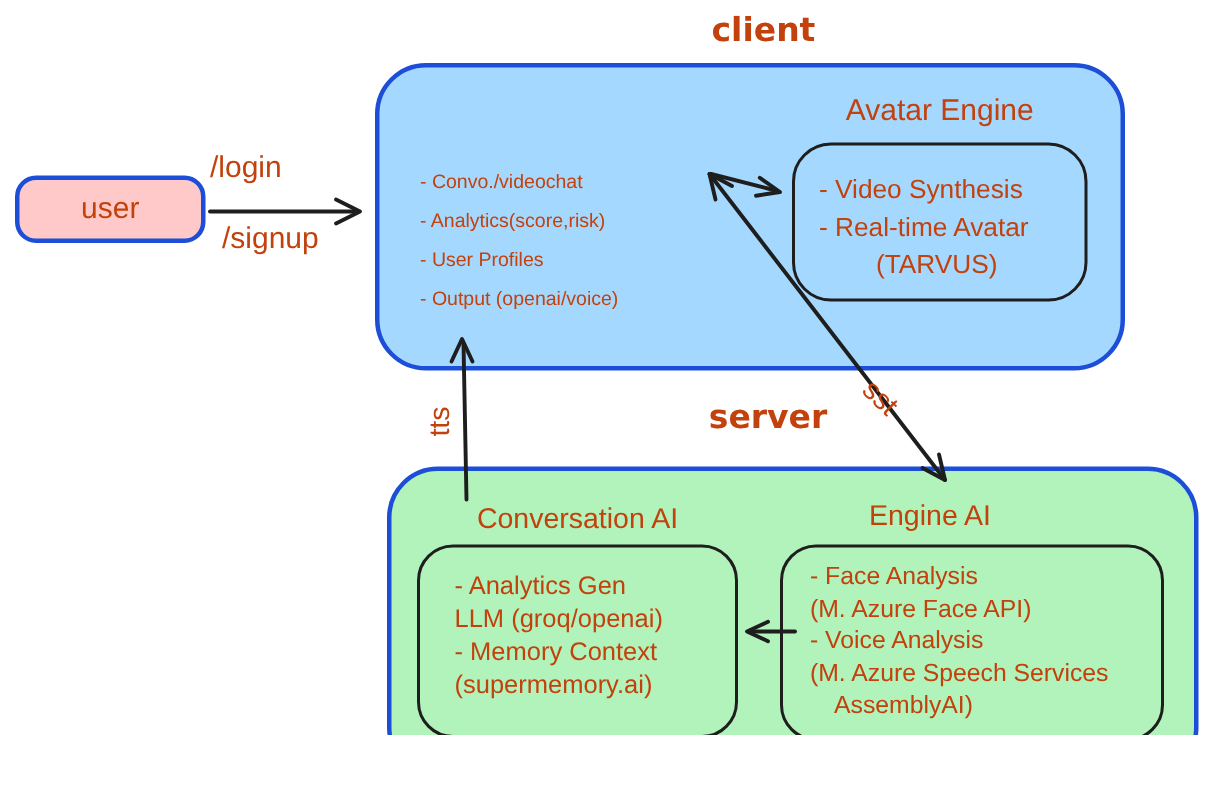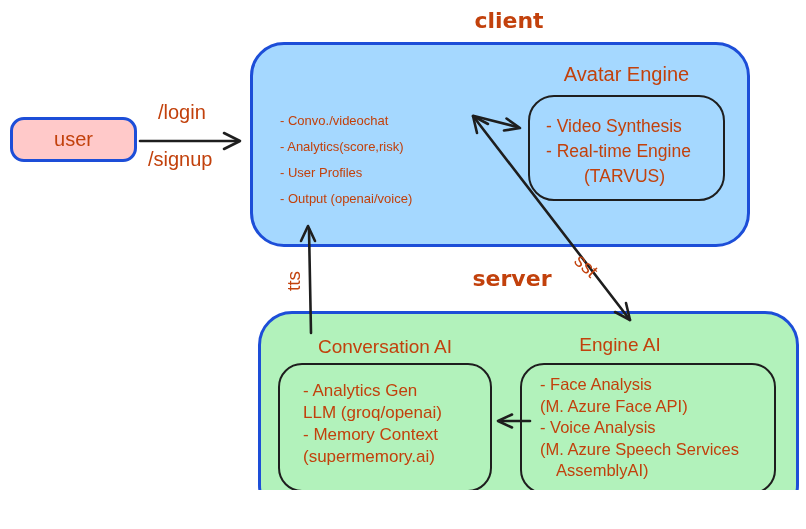--- a/index.html
+++ b/index.html
@@ -59,21 +59,21 @@
   .avatar-lines { position: absolute; left: 546px; top: 114px; font-size: 17.5px; line-height: 25px; white-space: nowrap; }
   .conv-title { left: 278px; top: 336px; width: 214px; }
   .conv-box { left: 278px; top: 363px; width: 214px; height: 129px; border-radius: 24px; }
   .conv-lines { position: absolute; left: 303px; top: 380px; font-size: 17px; line-height: 22px; white-space: nowrap; }
   .emotion-title { left: 545px; top: 334px; width: 150px; }
   .emotion-box { left: 520px; top: 363px; width: 256px; height: 131px; border-radius: 24px; }
   .emotion-lines { position: absolute; left: 540px; top: 374px; font-size: 16.5px; line-height: 21.5px; white-space: nowrap; }
   .indent-lg { margin-left: 38px; }
   .indent-sm { margin-left: 16px; }
   .edge-label { position: absolute; font-size: 20px; white-space: nowrap; }
-  .login-label  { left: 158px; top: 101px; }
+  .login-label  { left: 140px; top: 101px; }
   .signup-label { left: 148px; top: 148px; }
   .tts-label {
     left: 270px; top: 270px; width: 48px; text-align: center;
     font-size: 19px; transform: rotate(-90deg);
   }
   .sst-label {
     left: 562px; top: 255px; width: 48px; text-align: center;
     font-size: 19px; transform: rotate(44deg);
   }
   svg.arrows {
@@ -105,21 +105,21 @@
     <div>- Convo./videochat</div>
     <div>- Analytics(score,risk)</div>
     <div>- User Profiles</div>
     <div>- Output (openai/voice)</div>
   </div>
 
   <div class="sub-title avatar-title">Avatar Engine</div>
   <div class="inner-box avatar-box"></div>
   <div class="avatar-lines">
     <div>- Video Synthesis</div>
-    <div>- Real-time Engine</div>
+    <div>- Real-time Avatar</div>
     <div class="indent-lg">(TARVUS)</div>
   </div>
 
   <div class="node server-box"></div>
 
   <div class="sub-title conv-title">Conversation AI</div>
   <div class="inner-box conv-box"></div>
   <div class="conv-lines">
     <div>- Analytics Gen</div>
     <div>LLM (groq/openai)</div>

